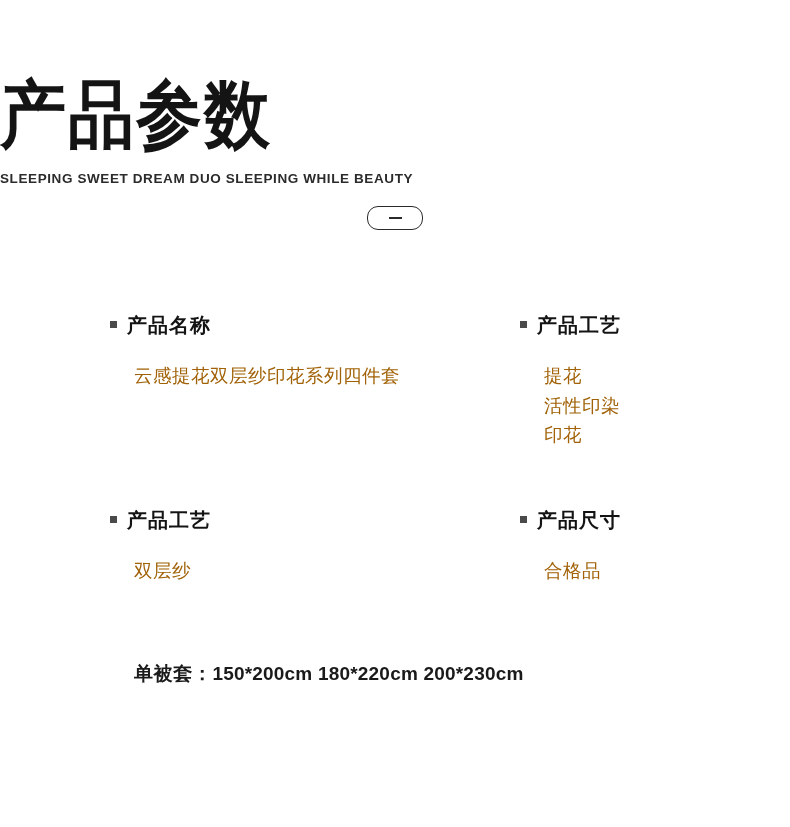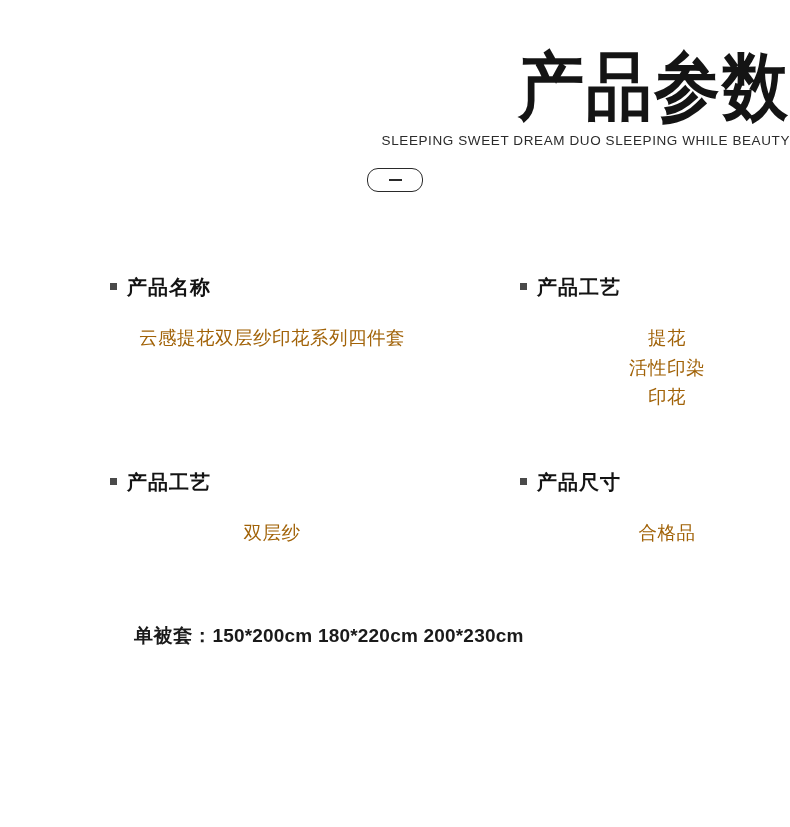--- a/index.html
+++ b/index.html
@@ -15,39 +15,39 @@
     overflow: hidden;
   }
   .page {
     position: relative;
     width: 790px;
     height: 827px;
   }
 
   
   .header {
-    padding-top: 48px;
-    text-align: right;
+    padding-top: 76px;
+    text-align: left;
   }
   .main-title {
     font-size: 66px;
     font-weight: 900;
     letter-spacing: 2px;
     line-height: 1.05;
     color: #141414;
     margin: 0;
     transform: scaleY(1.12);
     transform-origin: center top;
   }
   .sub-title {
-    margin-top: 16px;
+    margin-top: 26px;
     font-size: 13.5px;
     letter-spacing: 0.6px;
     color: #2b2b2b;
-    font-weight: 400;
+    font-weight: 700;
     white-space: nowrap;
   }
   .pill-wrap {
     margin-top: 20px;
     display: flex;
     justify-content: center;
   }
   .pill {
     width: 54px;
     height: 22px;
@@ -65,21 +65,20 @@
 
   
   .specs {
     position: relative;
     margin-top: 82px;
     padding: 0 0 0 0;
   }
   .row {
     display: flex;
     width: 790px;
-    text-align: center;
   }
   .col-left {
     width: 410px;
     padding-left: 110px;
     box-sizing: border-box;
   }
   .col-right {
     width: 380px;
     padding-left: 110px;
     box-sizing: border-box;

